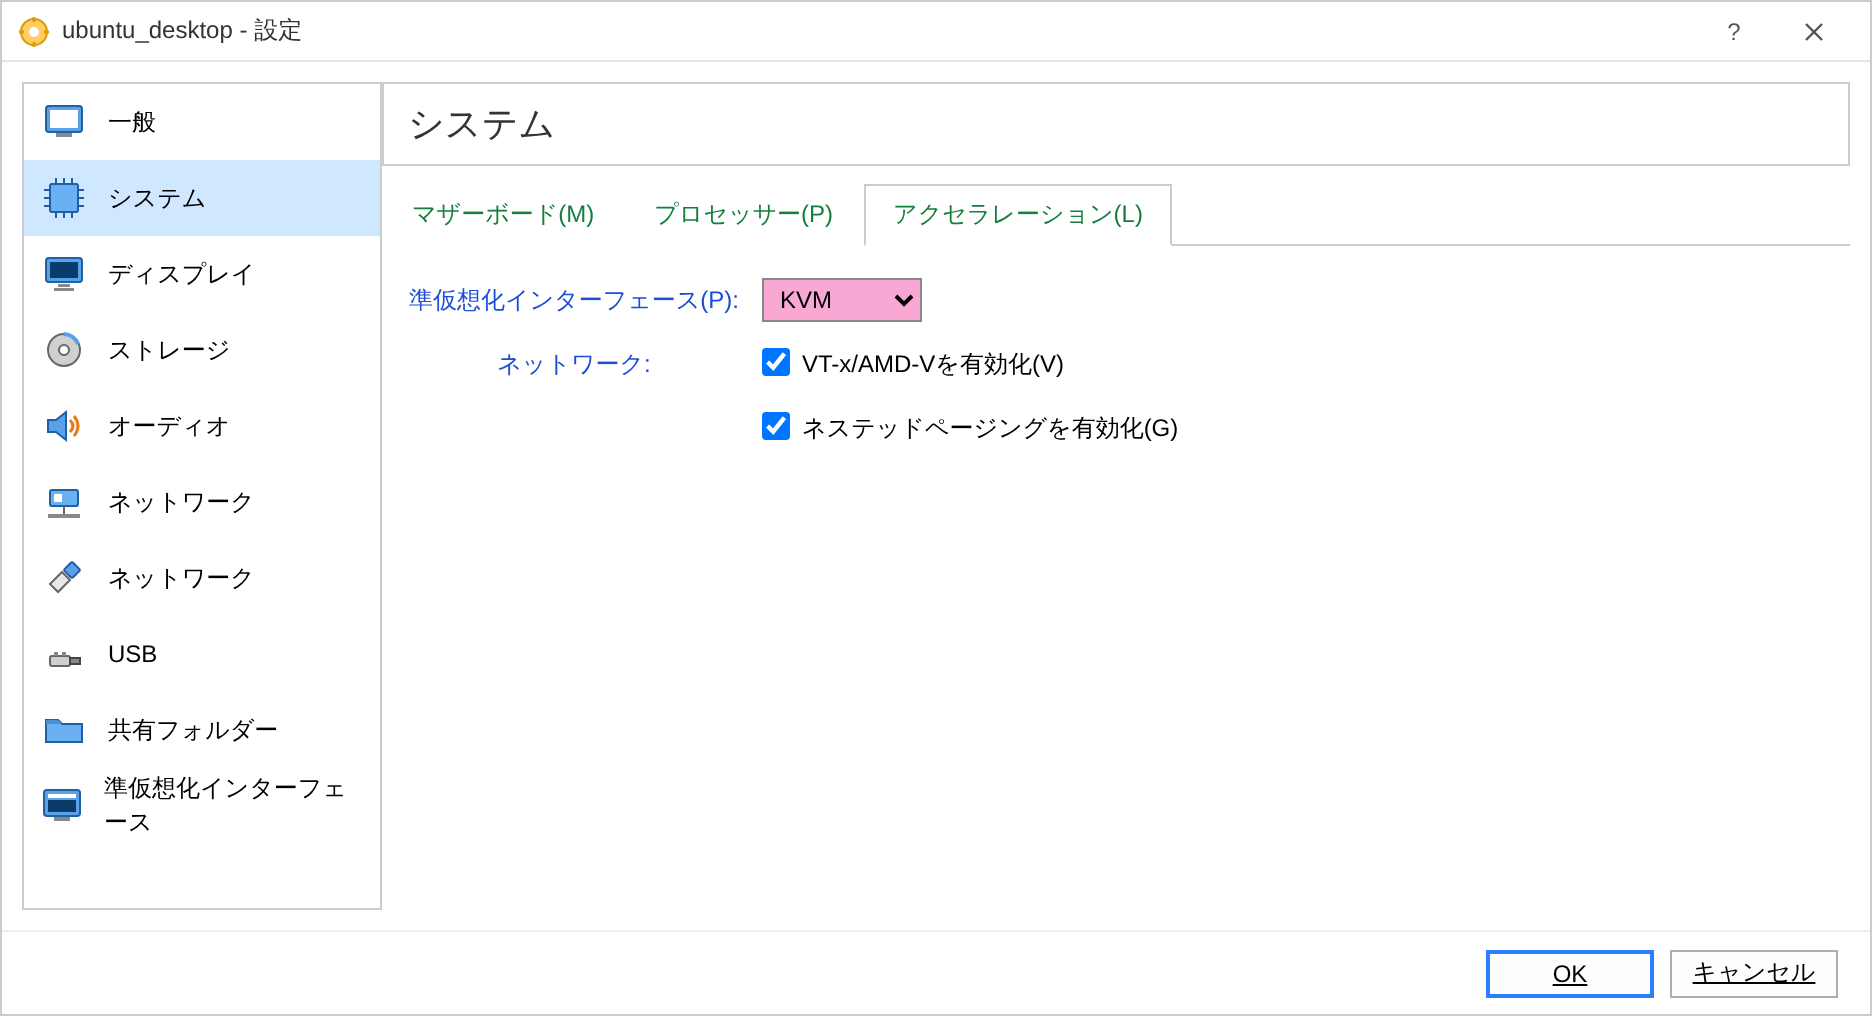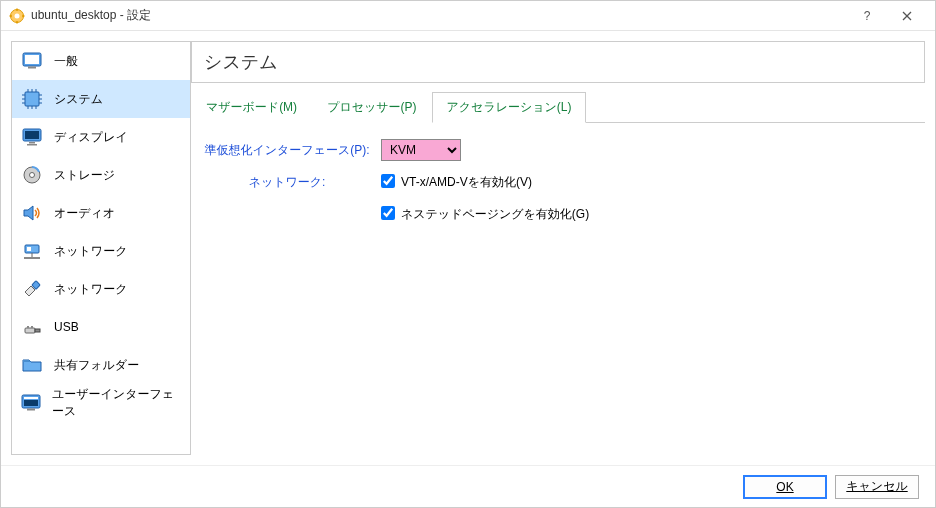--- a/index.html
+++ b/index.html
@@ -163,21 +163,21 @@
     </div>
     <div class="item">
       <span class="icon-box">
         <svg width="22" height="22" viewBox="0 0 22 22">
             <rect x="2" y="3" width="18" height="13" rx="1.5" fill="#5aa1e8" stroke="#1f5fa8"></rect>
             <rect x="4" y="5" width="14" height="2" fill="#fff"></rect>
             <rect x="4" y="8" width="14" height="6" fill="#0a3b6a"></rect>
             <rect x="7" y="16.5" width="8" height="2" fill="#888"></rect>
           </svg>
       </span>
-      <span>ユーザーインターフェース</span>
+      <span>準仮想化インターフェース</span>
     </div>
   </div>
 
   <div class="main">
     <div class="panel-title-box">システム</div>
     <div class="tabs-container">
       <div class="tabs">
         <div class="tab">マザーボード(M)</div>
         <div class="tab">プロセッサー(P)</div>
         <div class="tab active">アクセラレーション(L)</div>

